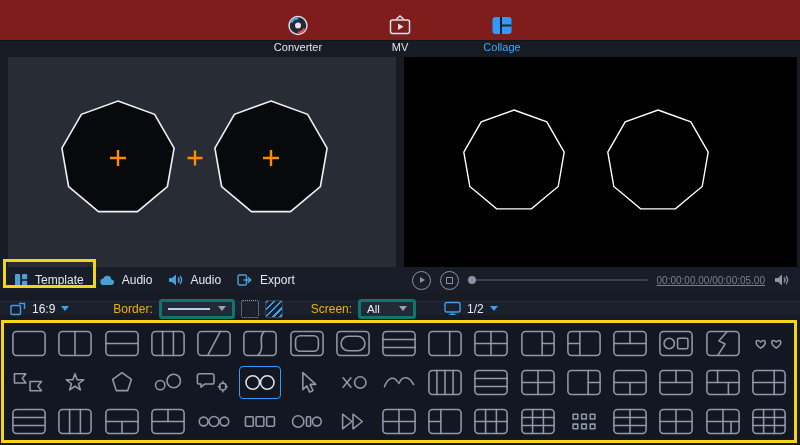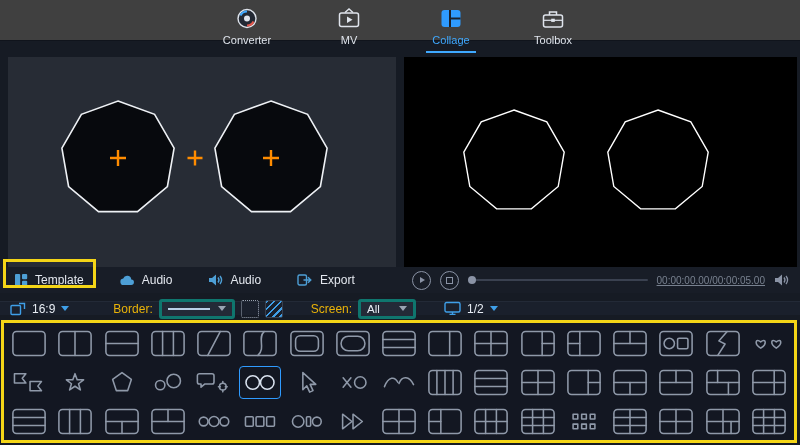--- a/index.html
+++ b/index.html
@@ -3,35 +3,35 @@
 <meta charset="utf-8">
 <style>
   html,body{margin:0;padding:0;}
   body{
     width:800px;height:445px;position:relative;overflow:hidden;
     background:#161b24;color:#cfd4dc;
     font-family:"Liberation Sans",sans-serif;
   }
   
   .topnav{height:41px;display:flex;justify-content:center;align-items:flex-start;
-    gap:30px;background:#404040;border-bottom:1px solid #10141c;box-sizing:border-box;padding-top:7px;}
+    gap:30px;background:#7f1d1d;border-bottom:1px solid #10141c;box-sizing:border-box;padding-top:14px;}
   .nav-item{width:72px;display:flex;flex-direction:column;align-items:center;gap:4px;cursor:pointer;}
   .nav-item .lbl{font-size:11px;color:#dfe4ec;}
   .nav-item.active .lbl{color:#3fa9ff;}
   .nav-item.active::after{content:'';display:block;width:50px;height:2px;background:#3fa9ff;margin-top:1px;}
   
   .stage{position:absolute;top:57px;left:0;width:800px;height:210px;}
   .canvas{position:absolute;left:8px;top:0;width:388px;height:210px;background:#272c35;}
   .preview{position:absolute;left:404px;top:0;width:393px;height:210px;background:#000;}
   .ngon-l{fill:#07090d;stroke:#eef1f5;stroke-width:1.6;}
   .ngon-r{fill:#000;stroke:#ffffff;stroke-width:1.4;}
   .plus{stroke:#ff8c00;stroke-width:2.4;fill:none;}
   
   .subbar{position:absolute;top:267px;left:0;width:800px;height:26px;background:#181d27;}
-  .tabs{position:absolute;left:0;top:0;height:26px;display:flex;align-items:center;gap:36px;padding-left:14px;justify-content:flex-end;}
+  .tabs{position:absolute;left:0;top:0;height:26px;display:flex;align-items:center;gap:16px;padding-left:14px;justify-content:flex-end;}
   .tab{display:flex;align-items:center;gap:7px;font-size:12px;color:#e3e7ee;cursor:pointer;}
   .playctl{position:absolute;left:404px;top:0;width:394px;height:26px;display:flex;align-items:center;gap:9px;padding:0 8px;box-sizing:border-box;}
   .ctl-btn{width:17px;height:17px;border:1px solid #8a93a5;border-radius:50%;display:flex;align-items:center;justify-content:center;flex:0 0 auto;cursor:pointer;background:transparent;}
   .tri{width:0;height:0;border-top:3.5px solid transparent;border-bottom:3.5px solid transparent;border-left:5.5px solid #8a93a5;margin-left:1px;}
   .sq{width:5px;height:5px;border:1px solid #8a93a5;}
   .slider{flex:1;height:2px;background:#3a4150;position:relative;border-radius:1px;cursor:pointer;}
   .slider-handle{position:absolute;left:0;top:-3px;width:8px;height:8px;border-radius:50%;background:#8a93a5;}
   .time{font-size:10px;color:#78818f;white-space:nowrap;text-decoration:underline;}
   
   .optbar{position:absolute;top:301px;left:0;width:800px;height:14px;background:#1a202c;display:flex;align-items:center;box-sizing:border-box;padding:0 10px;border-top:1px solid #232a37;}
@@ -82,29 +82,20 @@
     <span class="lbl">MV</span>
   </div>
   <div class="nav-item active">
     <svg width="24" height="23" viewBox="0 0 24 22">
       <rect x="2.5" y="2.5" width="19" height="17" rx="3" fill="#2f9bff"></rect>
       <line x1="11" y1="2.5" x2="11" y2="19.5" stroke="#1a202b" stroke-width="2"></line>
       <line x1="11" y1="11" x2="21.5" y2="11" stroke="#1a202b" stroke-width="2"></line>
     </svg>
     <span class="lbl">Collage</span>
   </div>
-  <div class="nav-item">
-    <svg width="24" height="23" viewBox="0 0 24 22">
-      <path d="M8.5,7.5 V4.5 h7 V7.5" fill="none" stroke="#dfe4ec" stroke-width="1.5"></path>
-      <rect x="2.5" y="7.5" width="19" height="12" rx="2" fill="none" stroke="#dfe4ec" stroke-width="1.5"></rect>
-      <line x1="2.5" y1="12.8" x2="21.5" y2="12.8" stroke="#dfe4ec" stroke-width="1.2"></line>
-      <rect x="10.2" y="11.2" width="3.6" height="3.2" fill="#dfe4ec"></rect>
-    </svg>
-    <span class="lbl">Toolbox</span>
-  </div>
 </div>
 
 <div class="stage">
   <div class="canvas">
     <svg width="388" height="210" viewBox="0 0 388 210">
       <polygon class="ngon-l" points="110.0,44.0 146.6,57.3 166.1,91.1 159.4,129.5 129.5,154.6 90.5,154.6 60.6,129.5 53.9,91.1 73.4,57.3"></polygon>
       <polygon class="ngon-l" points="263.0,44.0 299.6,57.3 319.1,91.1 312.4,129.5 282.5,154.6 243.5,154.6 213.6,129.5 206.9,91.1 226.4,57.3"></polygon>
       <g>
           <path class="plus" d="M102,101 h16 M110,93 v16"></path>
         </g>

